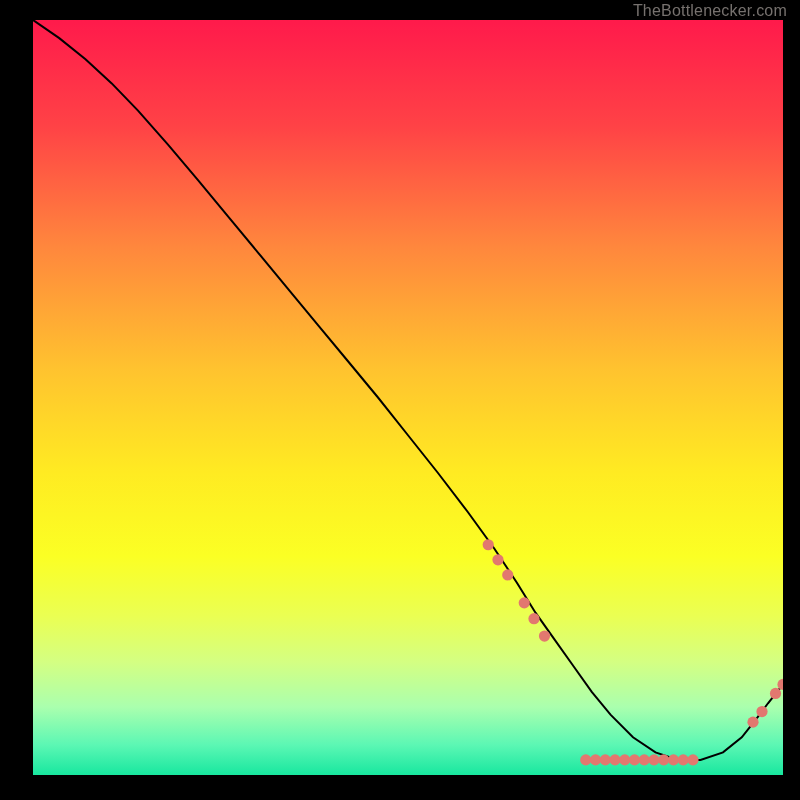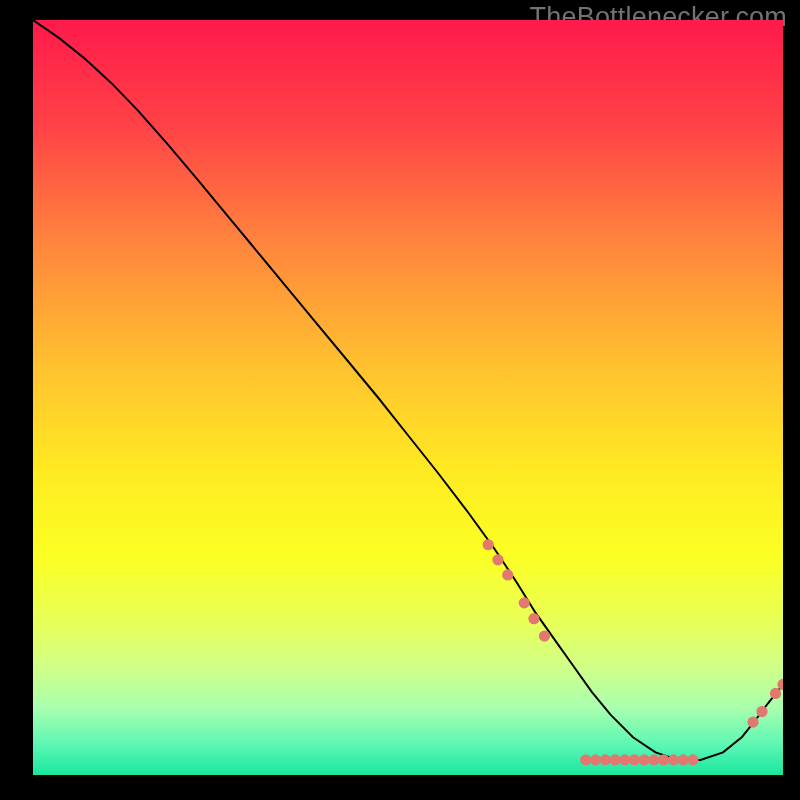--- a/index.html
+++ b/index.html
@@ -22,21 +22,21 @@
     left: 33px;
     top: 20px;
     width: 750px;
     height: 755px;
   }
   .watermark {
     position: absolute;
     top: 2px;
     right: 13px;
     color: #76716e;
-    font-size: 27px;
+    font-size: 16px;
     letter-spacing: 0.2px;
     font-weight: 400;
   }
 </style>
 </head>
 <body>
 
 <div class="stage">
   <div class="watermark">TheBottlenecker.com</div>
   <svg class="plot" viewBox="0 0 750 755" preserveAspectRatio="none">

